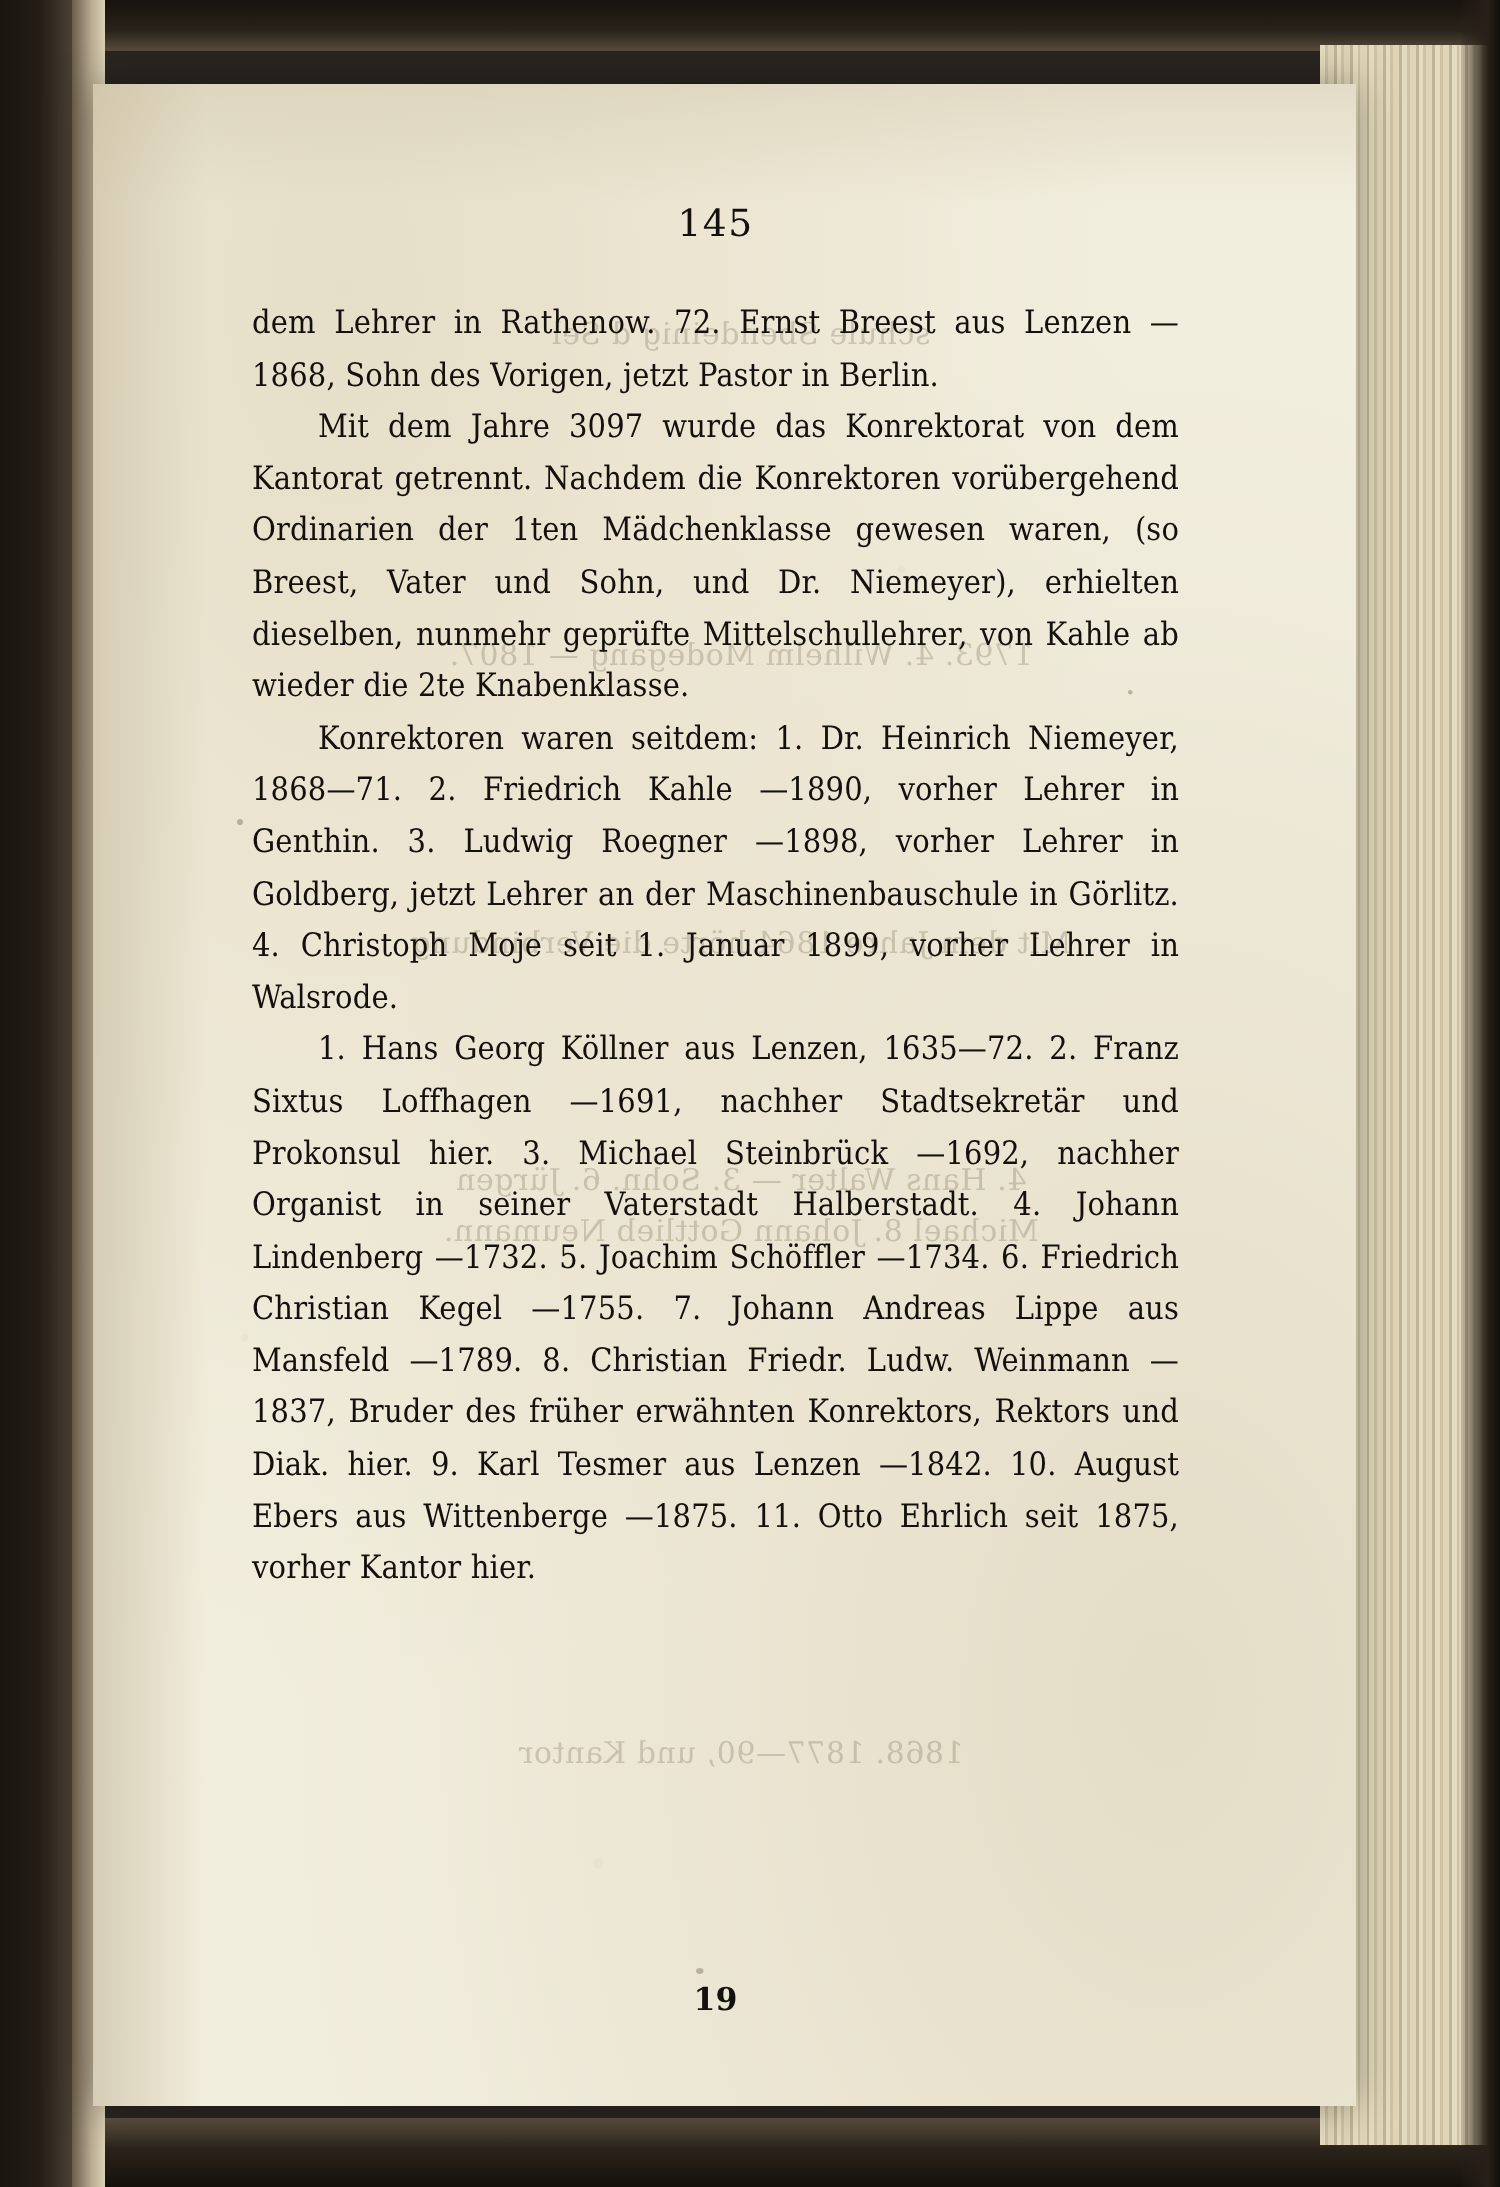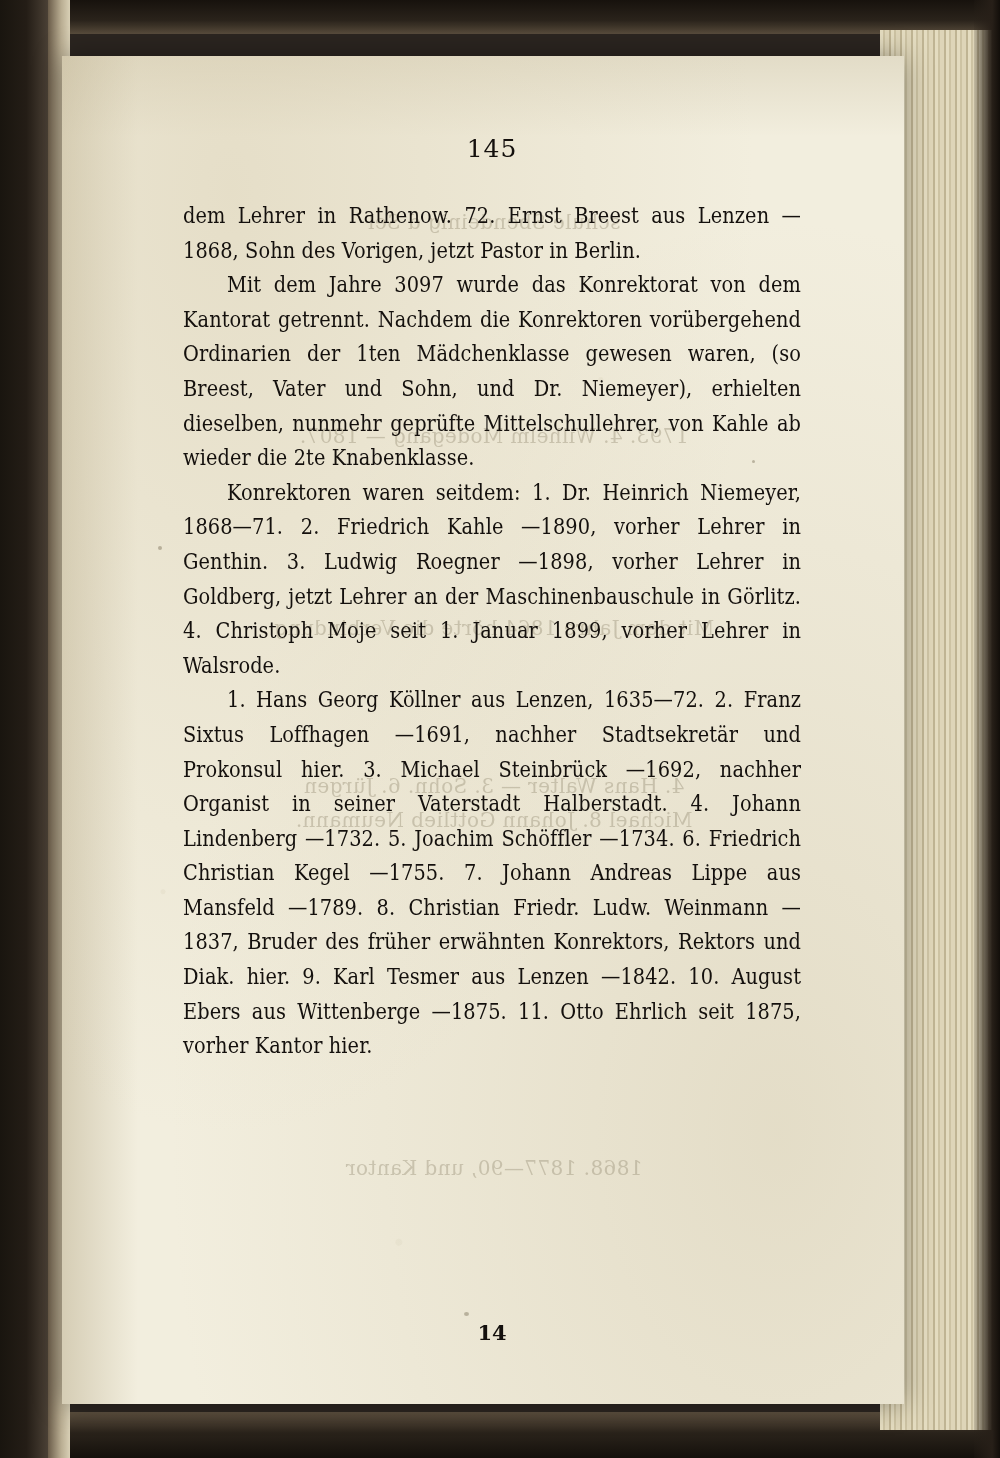--- a/index.html
+++ b/index.html
@@ -108,21 +108,20 @@
     font-family: "DejaVu Serif", serif;
   }
 
   
   .textblock {
     position: absolute;
     left: 106px;
     top: 78px;
     width: 618px;
     color: #171310;
-    margin-left: 15px;
   }
 
   .folio {
     text-align: center;
     font-family: "DejaVu Serif", serif;
     font-size: 25px;
     letter-spacing: 1px;
     margin-bottom: 36px;
     color: #14100d;
   }
@@ -200,16 +199,16 @@
 
       <div class="folio">145</div>
 
       <p class="para">dem Lehrer in Rathenow. 72. Ernst Breest aus Lenzen —1868, Sohn des Vorigen, jetzt Pastor in Berlin.</p>
       <p class="para indent">Mit dem Jahre 3097 wurde das Konrektorat von dem Kantorat getrennt. Nachdem die Konrektoren vorübergehend Ordinarien der 1ten Mädchenklasse gewesen waren, (so Breest, Vater und Sohn, und Dr. Niemeyer), erhielten dieselben, nunmehr geprüfte Mittelschullehrer, von Kahle ab wieder die 2te Knabenklasse.</p>
       <p class="para indent">Konrektoren waren seitdem: 1. Dr. Heinrich Niemeyer, 1868—71. 2. Friedrich Kahle —1890, vorher Lehrer in Genthin. 3. Ludwig Roegner —1898, vorher Lehrer in Goldberg, jetzt Lehrer an der Maschinenbauschule in Görlitz. 4. Christoph Moje seit 1. Januar 1899, vorher Lehrer in Walsrode.</p>
 
 
       <p class="para indent">1. Hans Georg Köllner aus Lenzen, 1635—72. 2. Franz Sixtus Loffhagen —1691, nachher Stadtsekretär und Prokonsul hier. 3. Michael Steinbrück —1692, nachher Organist in seiner Vaterstadt Halberstadt. 4. Johann Lindenberg —1732. 5. Joachim Schöffler —1734. 6. Friedrich Christian Kegel —1755. 7. Johann Andreas Lippe aus Mansfeld —1789. 8. Christian Friedr. Ludw. Weinmann —1837, Bruder des früher erwähnten Konrektors, Rektors und Diak. hier. 9. Karl Tesmer aus Lenzen —1842. 10. August Ebers aus Wittenberge —1875. 11. Otto Ehrlich seit 1875, vorher Kantor hier.</p>
 
-      <div class="pagenum-bottom">14</div>
+      <div class="pagenum-bottom">19</div>
     </div>
   </div>
 </div>
 
 </body></html>

